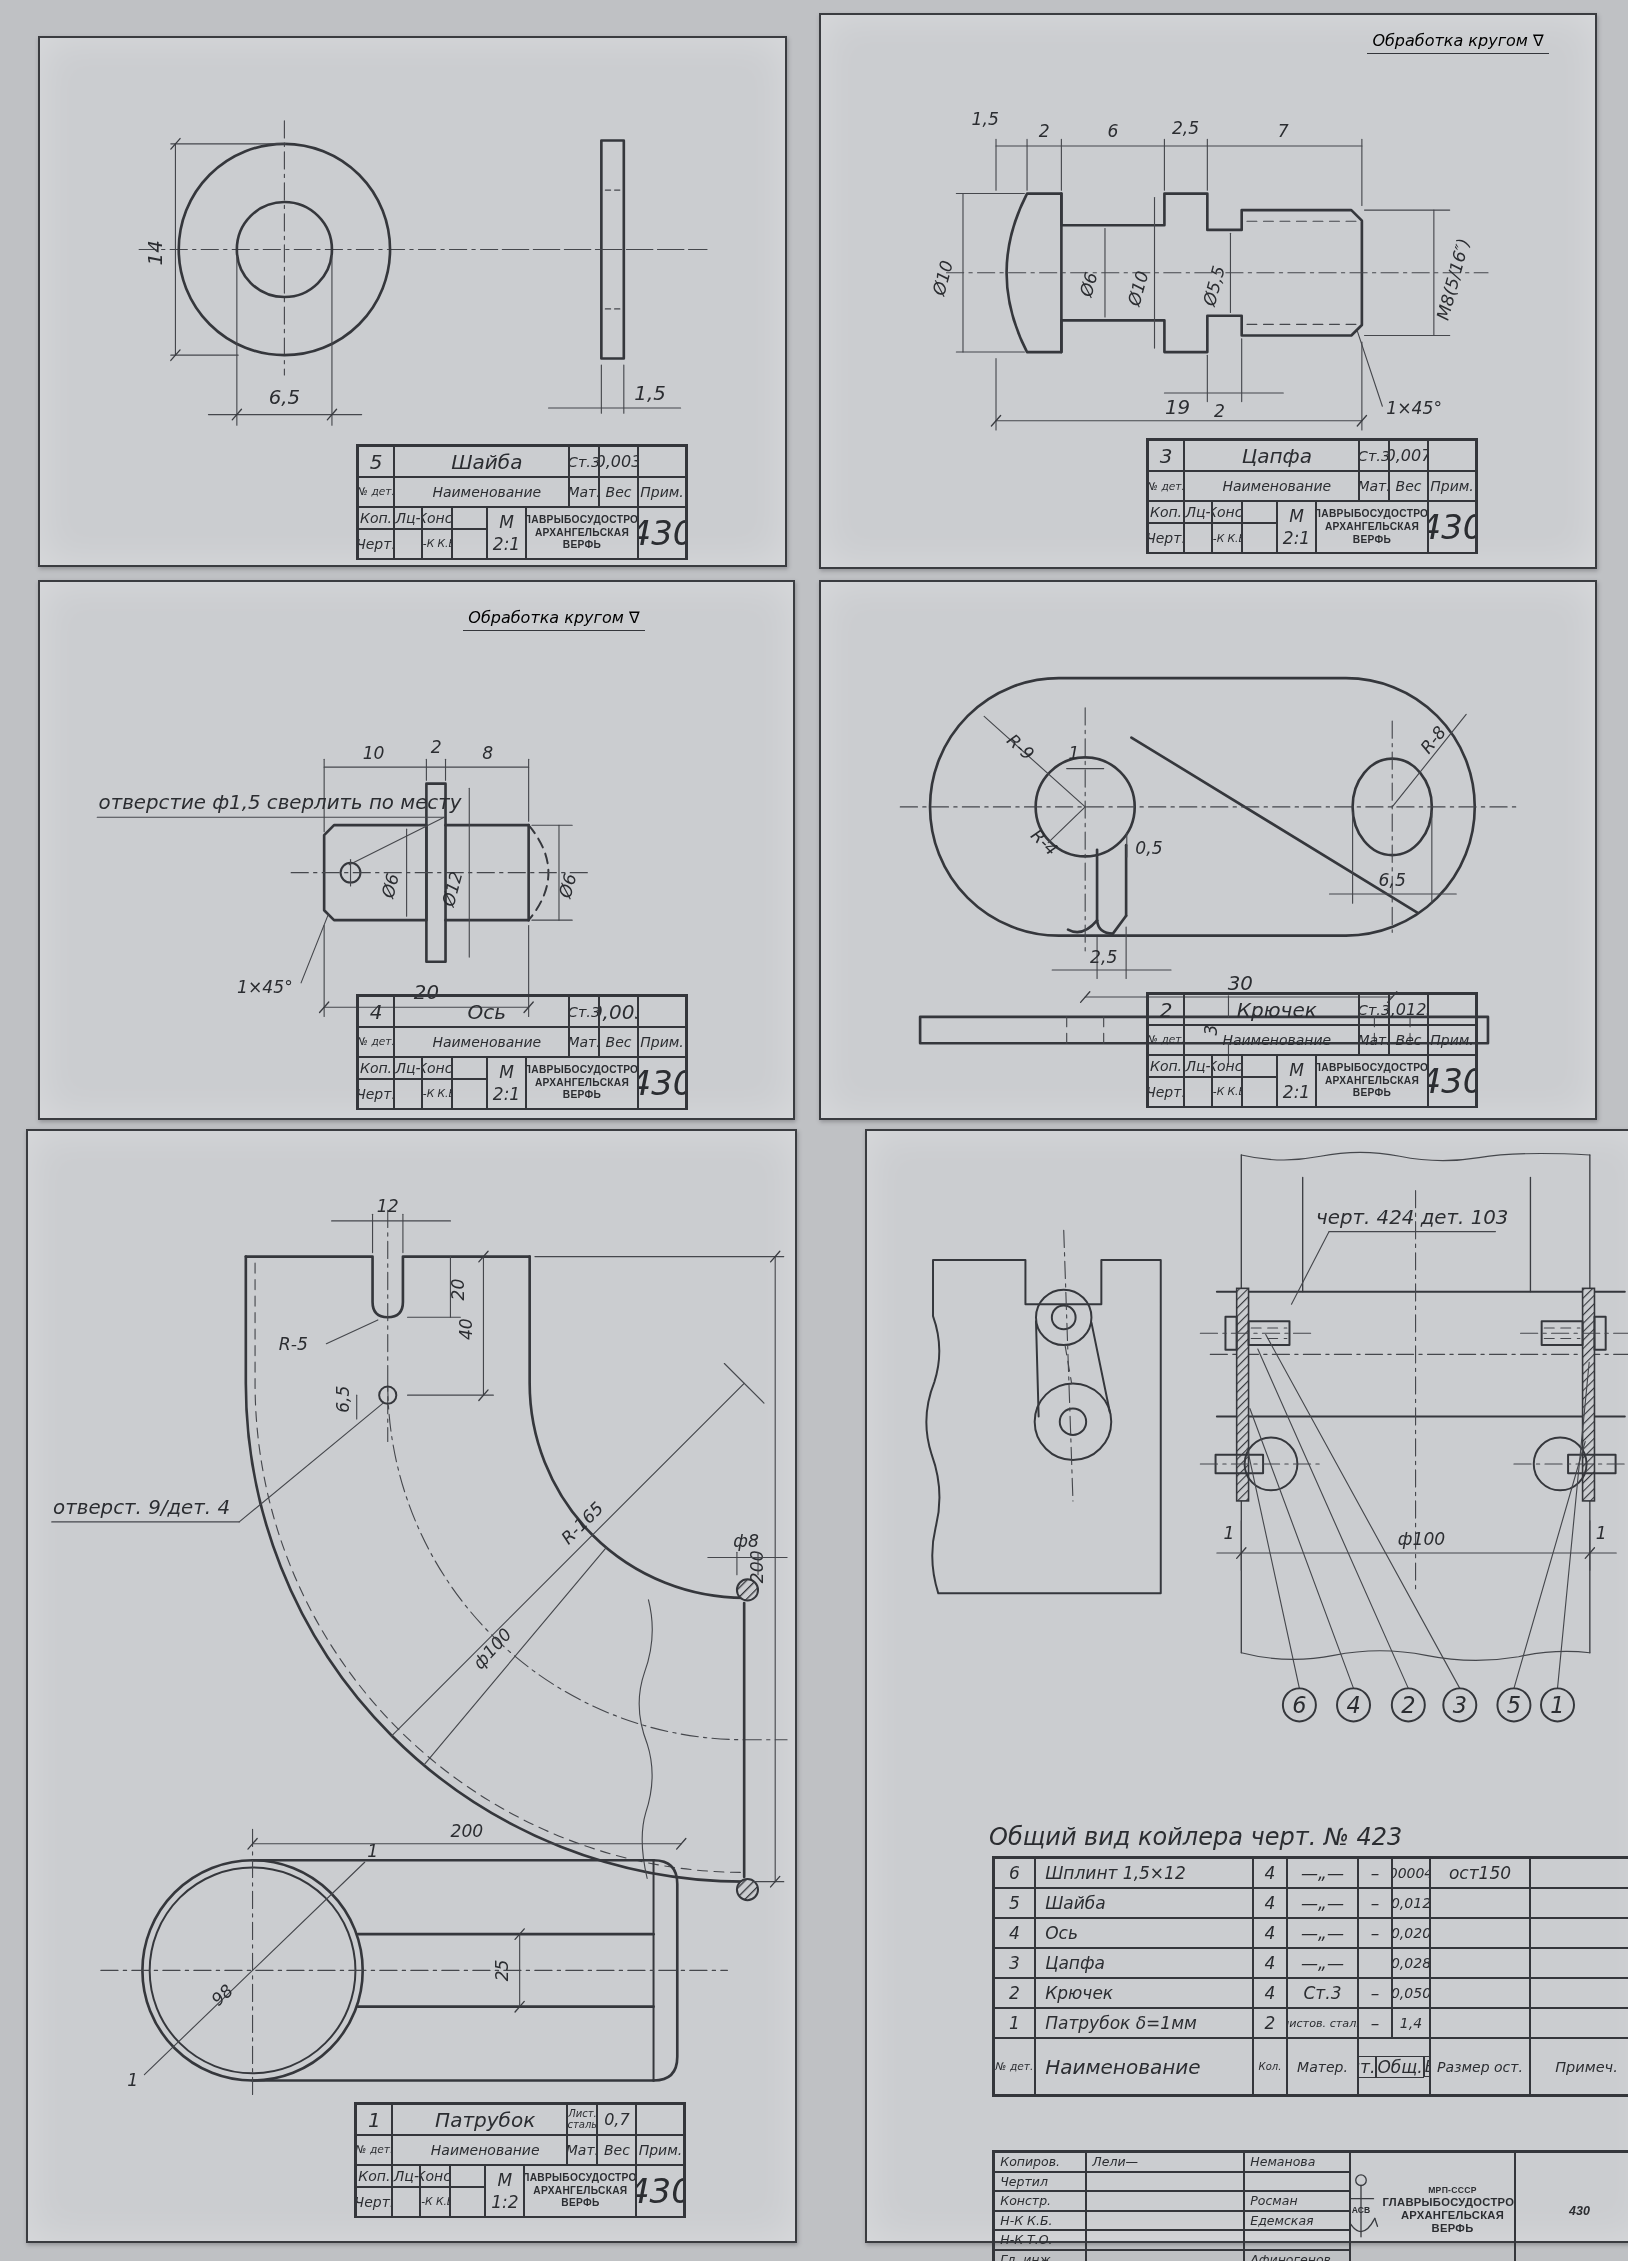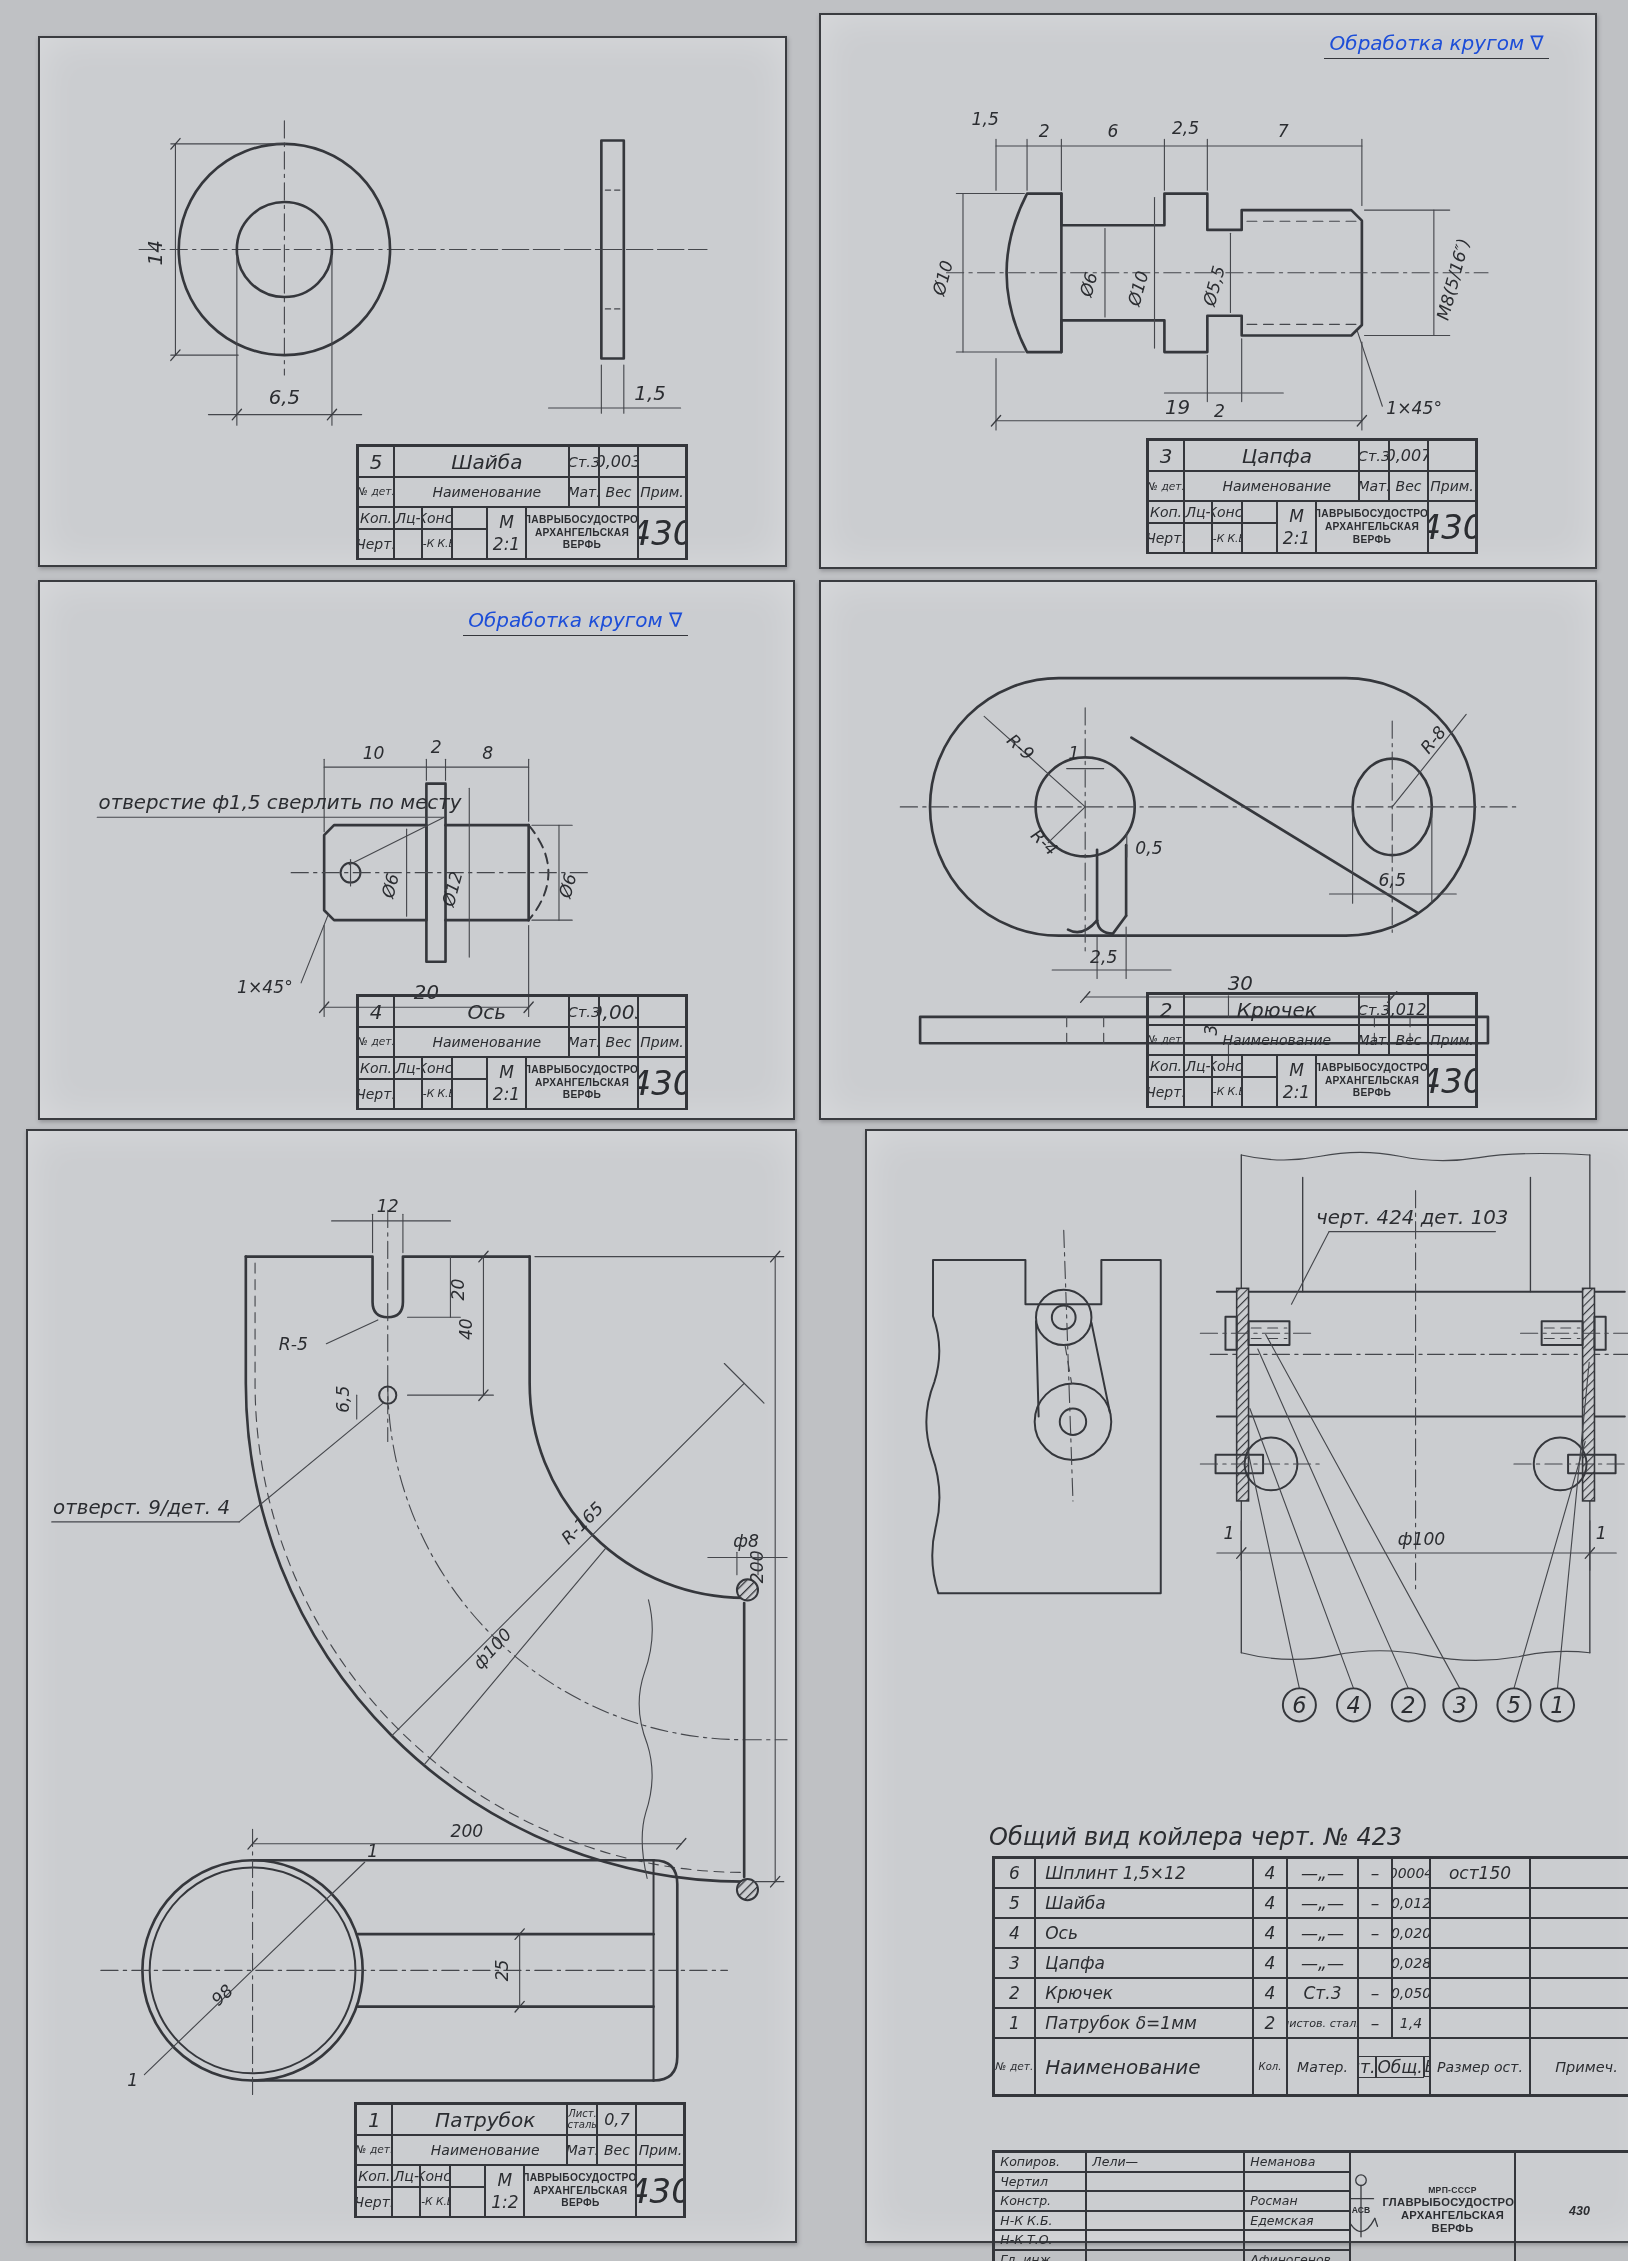--- a/index.html
+++ b/index.html
@@ -1,22 +1,22 @@
 <!DOCTYPE html>
 <html style="font-size:10.6px"><head>
 <meta charset="utf-8">
 <style>
   html,body{margin:0;padding:0;background:#aeb0b3;}
   #sheet{position:relative;width:1629px;height:2261px;background:#bfc1c4;
          font-family:"DejaVu Sans",sans-serif;color:#2b2d31;overflow:hidden;}
   .panel{position:absolute;background:#cbcdd0;border:2px solid #3a3c40;
          box-shadow:inset 0 0 40px rgba(255,255,255,.28), 1.3px 2px 4px rgba(60,60,65,.35);}
   .hand{font-style:italic;}
-  .pheader{position:absolute;font-style:italic;font-size:20px;border-bottom:1.7px solid #34363b;
-           padding:0 5.3px 2.6px 5.3px;color:#1d4ed8;white-space:nowrap;}
+  .pheader{position:absolute;font-style:italic;font-size:16px;border-bottom:1.7px solid #34363b;
+           padding:0 5.3px 2.6px 5.3px;color:#000000;white-space:nowrap;}
   svg{position:absolute;left:0;overflow:visible;}
   .s4{stroke:#35373c;stroke-width:4;fill:none;stroke-linecap:round;stroke-linejoin:round}
   .s3{stroke:#35373c;stroke-width:3;fill:none;stroke-linecap:round;stroke-linejoin:round}
   .s2{stroke:#3a3c41;stroke-width:2;fill:none;stroke-linecap:round}
   .s1{stroke:#45474c;stroke-width:1.7;fill:none;stroke-linecap:round}
   .dd{stroke-dasharray:26 8 5 8}
   .dsh{stroke-dasharray:15 10}
   .tx{font:italic 30px "DejaVu Sans",sans-serif;fill:#2b2d31}
   .tx26{font:italic 26px "DejaVu Sans",sans-serif;fill:#2b2d31}
   .tx34{font:italic 34px "DejaVu Sans",sans-serif;fill:#2b2d31}

